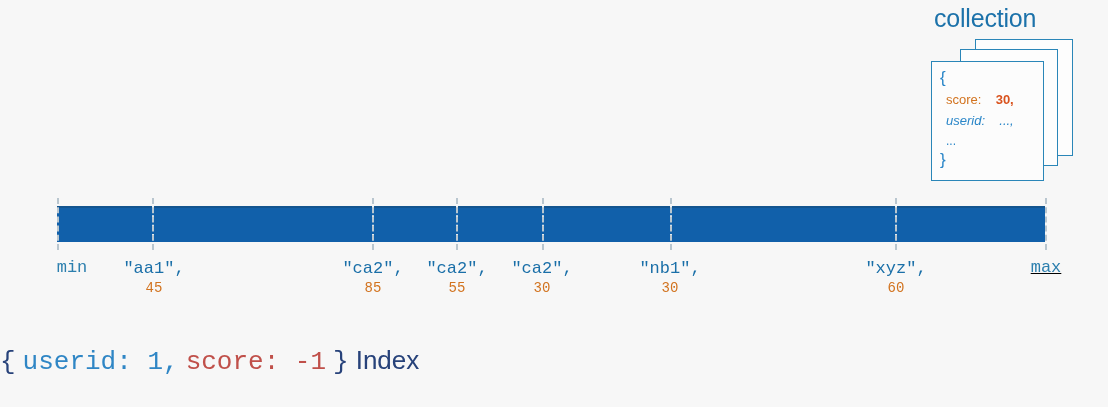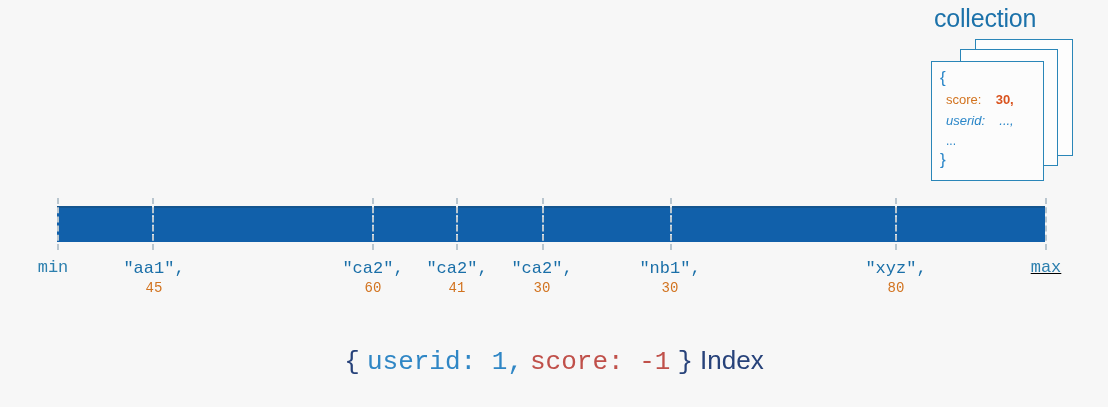--- a/index.html
+++ b/index.html
@@ -150,21 +150,21 @@
     font-size: 17px;
     color: #2c7fae;
   }
 
   
   .caption {
     position: absolute;
     left: 0;
     top: 345px;
     width: 1108px;
-    text-align: center;
+    text-align: left;
     white-space: nowrap;
   }
   .cap-mono {
     font-family: "Liberation Mono", monospace;
     font-size: 26px;
   }
   .cap-brace { color: #27427a; }
   .cap-userid { color: #2f86c5; }
   .cap-score { color: #c0504a; }
   .cap-index {
@@ -205,21 +205,21 @@
         <span class="doc-line doc-line-3">...</span>
 
         <span class="brace-close">}</span>
       </div>
     </div>
   </div>
 
   <div class="bar"></div>
 
   <div class="tick" style="left:57px;"></div>
-  <div class="tick-label" style="left:53px;">
+  <div class="tick-label" style="left:72px;">
     <span class="edge-label">min</span>
   </div>
 
   <div class="tick-inbar" style="left:152px;"></div>
   <div class="tick-inbar" style="left:372px;"></div>
   <div class="tick-inbar" style="left:456px;"></div>
   <div class="tick-inbar" style="left:542px;"></div>
   <div class="tick-inbar" style="left:670px;"></div>
   <div class="tick-inbar" style="left:895px;"></div>
 
@@ -229,37 +229,37 @@
   <div class="tick" style="left:542px;"></div>
   <div class="tick" style="left:670px;"></div>
   <div class="tick" style="left:895px;"></div>
 
   <div class="tick-label" style="left:154px;">
     <span class="tick-key">"aa1",</span>
     <span class="tick-val">45</span>
   </div>
   <div class="tick-label" style="left:373px;">
     <span class="tick-key">"ca2",</span>
-    <span class="tick-val">60</span>
+    <span class="tick-val">85</span>
   </div>
   <div class="tick-label" style="left:457px;">
     <span class="tick-key">"ca2",</span>
-    <span class="tick-val">41</span>
+    <span class="tick-val">55</span>
   </div>
   <div class="tick-label" style="left:542px;">
     <span class="tick-key">"ca2",</span>
     <span class="tick-val">30</span>
   </div>
   <div class="tick-label" style="left:670px;">
     <span class="tick-key">"nb1",</span>
     <span class="tick-val">30</span>
   </div>
   <div class="tick-label" style="left:896px;">
     <span class="tick-key">"xyz",</span>
-    <span class="tick-val">80</span>
+    <span class="tick-val">60</span>
   </div>
 
   <div class="tick" style="left:1045px;"></div>
   <div class="tick-label" style="left:1046px;text-decoration:underline;">
     <span class="edge-label">max</span>
   </div>
 
   <div class="caption">
     <span class="cap-mono cap-brace">{</span><span class="sp"></span><span class="cap-mono cap-userid">userid: 1,</span><span class="sp"></span><span class="cap-mono cap-score">score: -1</span><span class="sp"></span><span class="cap-mono cap-brace">}</span><span class="sp"></span><span class="cap-index">Index</span>
   </div>

